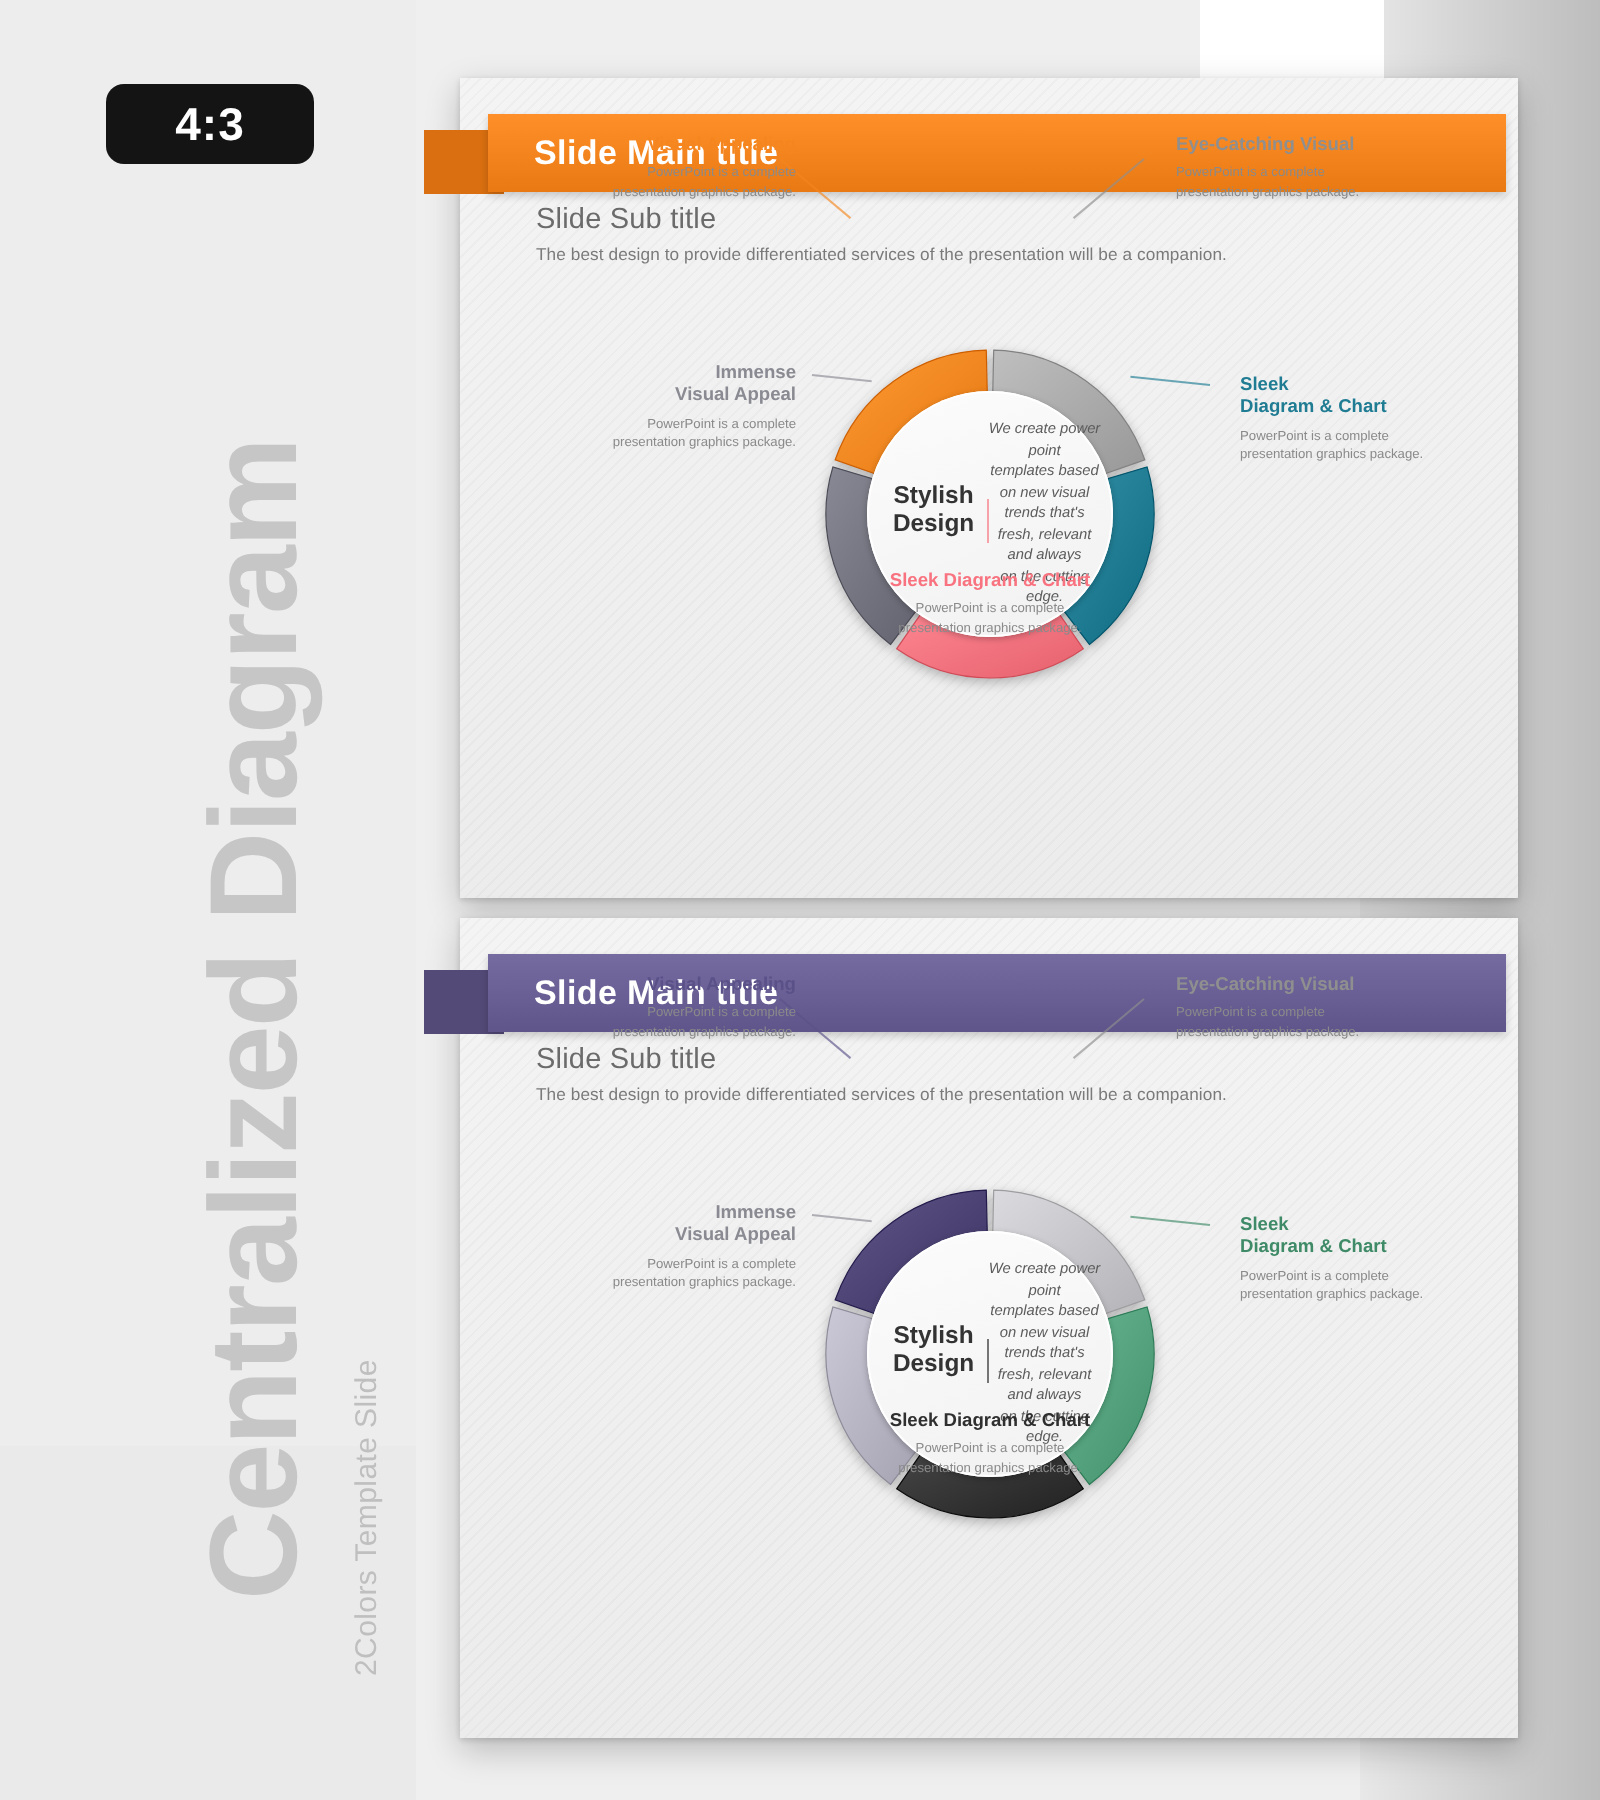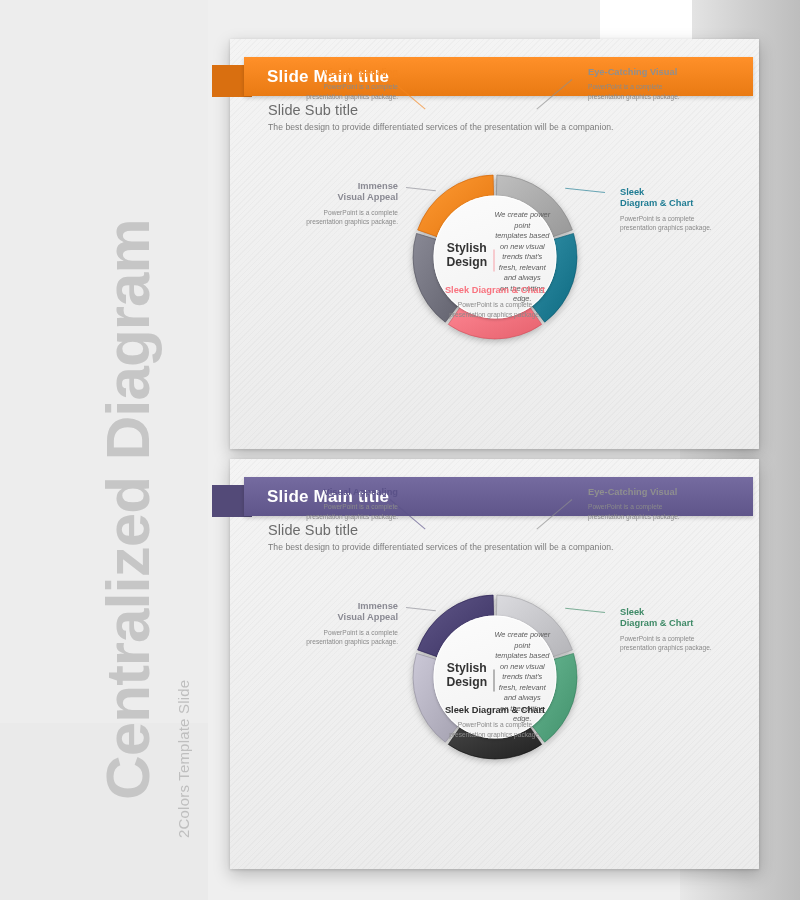--- a/index.html
+++ b/index.html
@@ -110,20 +110,23 @@
 <div id="stage">
 
   <div class="bg-white-strip"></div>
   <div class="bg-top-grey"></div>
   <div class="bg-soft-band"></div>
   <div class="bg-right-grad"></div>
   <div class="bg-white-notch"></div>
   <div class="bg-left-panel"></div>
   <div class="bg-left-panel-low"></div>
 
+  <div class="ratio-badge">
+    <span>4:3</span>
+  </div>
 
   <div class="vtitle">Centralized Diagram</div>
   <div class="vsub">2Colors Template Slide</div>
 
   <div id="slides-root">
       <div class="slide" id="slide1">
         <div class="hdr-tail" style="background: rgb(217, 111, 16);"></div>
         <div class="hdr-bar" style="background: linear-gradient(rgb(255, 144, 41) 0%, rgb(233, 122, 19) 100%);">
           <span>Slide Main title</span>
         </div>

